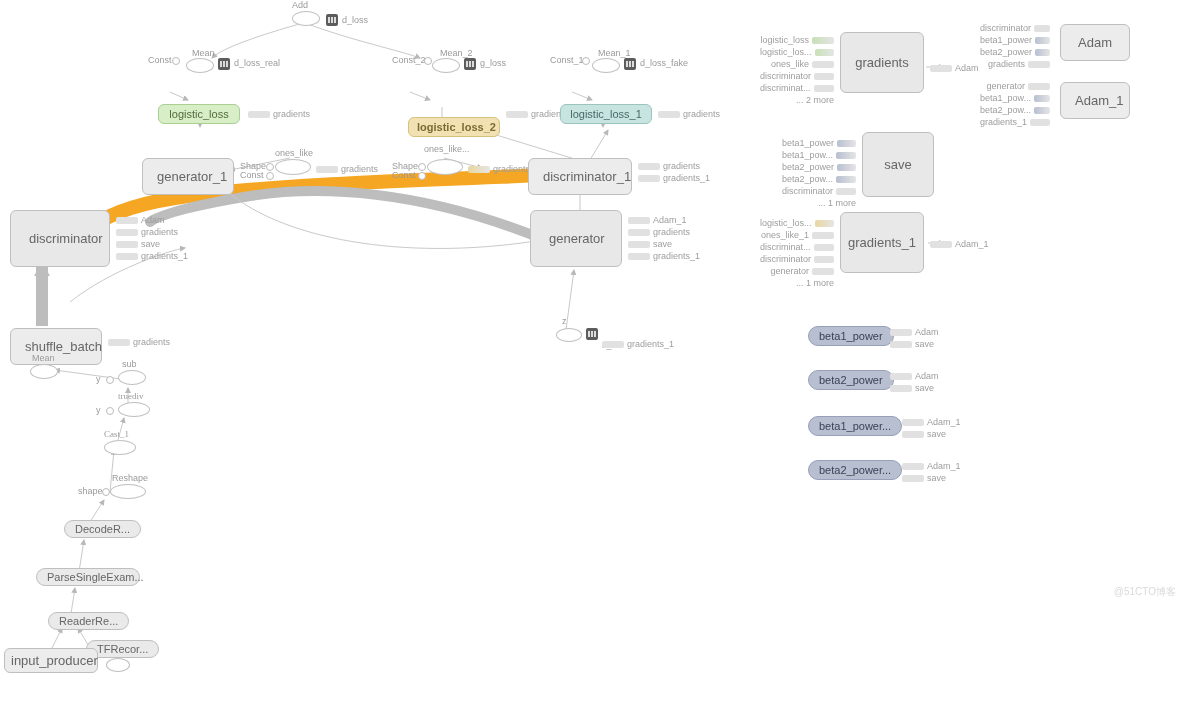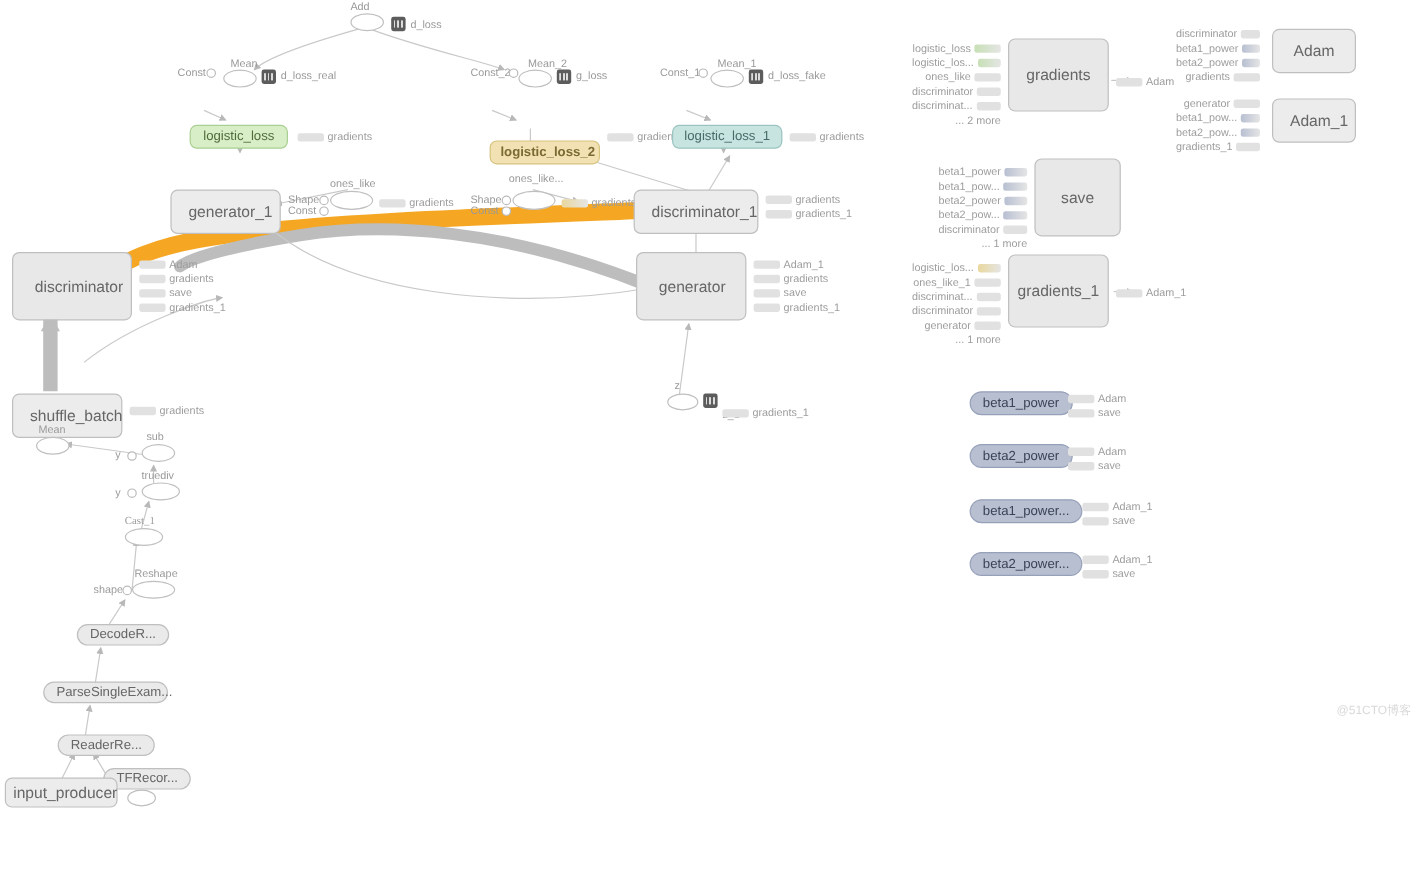--- a/index.html
+++ b/index.html
@@ -303,21 +303,21 @@
 <div class="smalltxt" style="left:32px; top:353px;">Mean</div>
 
 <div class="smalltxt" style="left:96px; top:374px;">y</div>
 <div class="dot" style="left:106px; top:376px;"></div>
 <div class="ellipse" style="left:118px; top:370px; width:26px;height:13px;"></div>
 <div class="smalltxt" style="left:122px; top:359px;">sub</div>
 
 <div class="smalltxt" style="left:96px; top:405px;">y</div>
 <div class="dot" style="left:106px; top:407px;"></div>
 <div class="ellipse" style="left:118px; top:402px; width:30px;height:13px;"></div>
-<div class="smalltxt" style="left:118px; top:391px;">truediv</div>
+<div class="smalltxt" style="left:118px; top:391px;font-family:Liberation Serif, serif;">truediv</div>
 
 <div class="ellipse" style="left:104px; top:440px; width:30px;height:13px;"></div>
 <div class="smalltxt" style="left:104px; top:429px;font-family:Liberation Serif, serif;">Cast_1</div>
 
 <div class="smalltxt" style="left:78px; top:486px;">shape</div>
 <div class="dot" style="left:102px; top:488px;"></div>
 <div class="ellipse" style="left:110px; top:484px; width:34px;height:13px;"></div>
 <div class="smalltxt" style="left:112px; top:473px;">Reshape</div>
 
 <div class="node chip" style="left:64px; top:520px;">DecodeR...</div>

